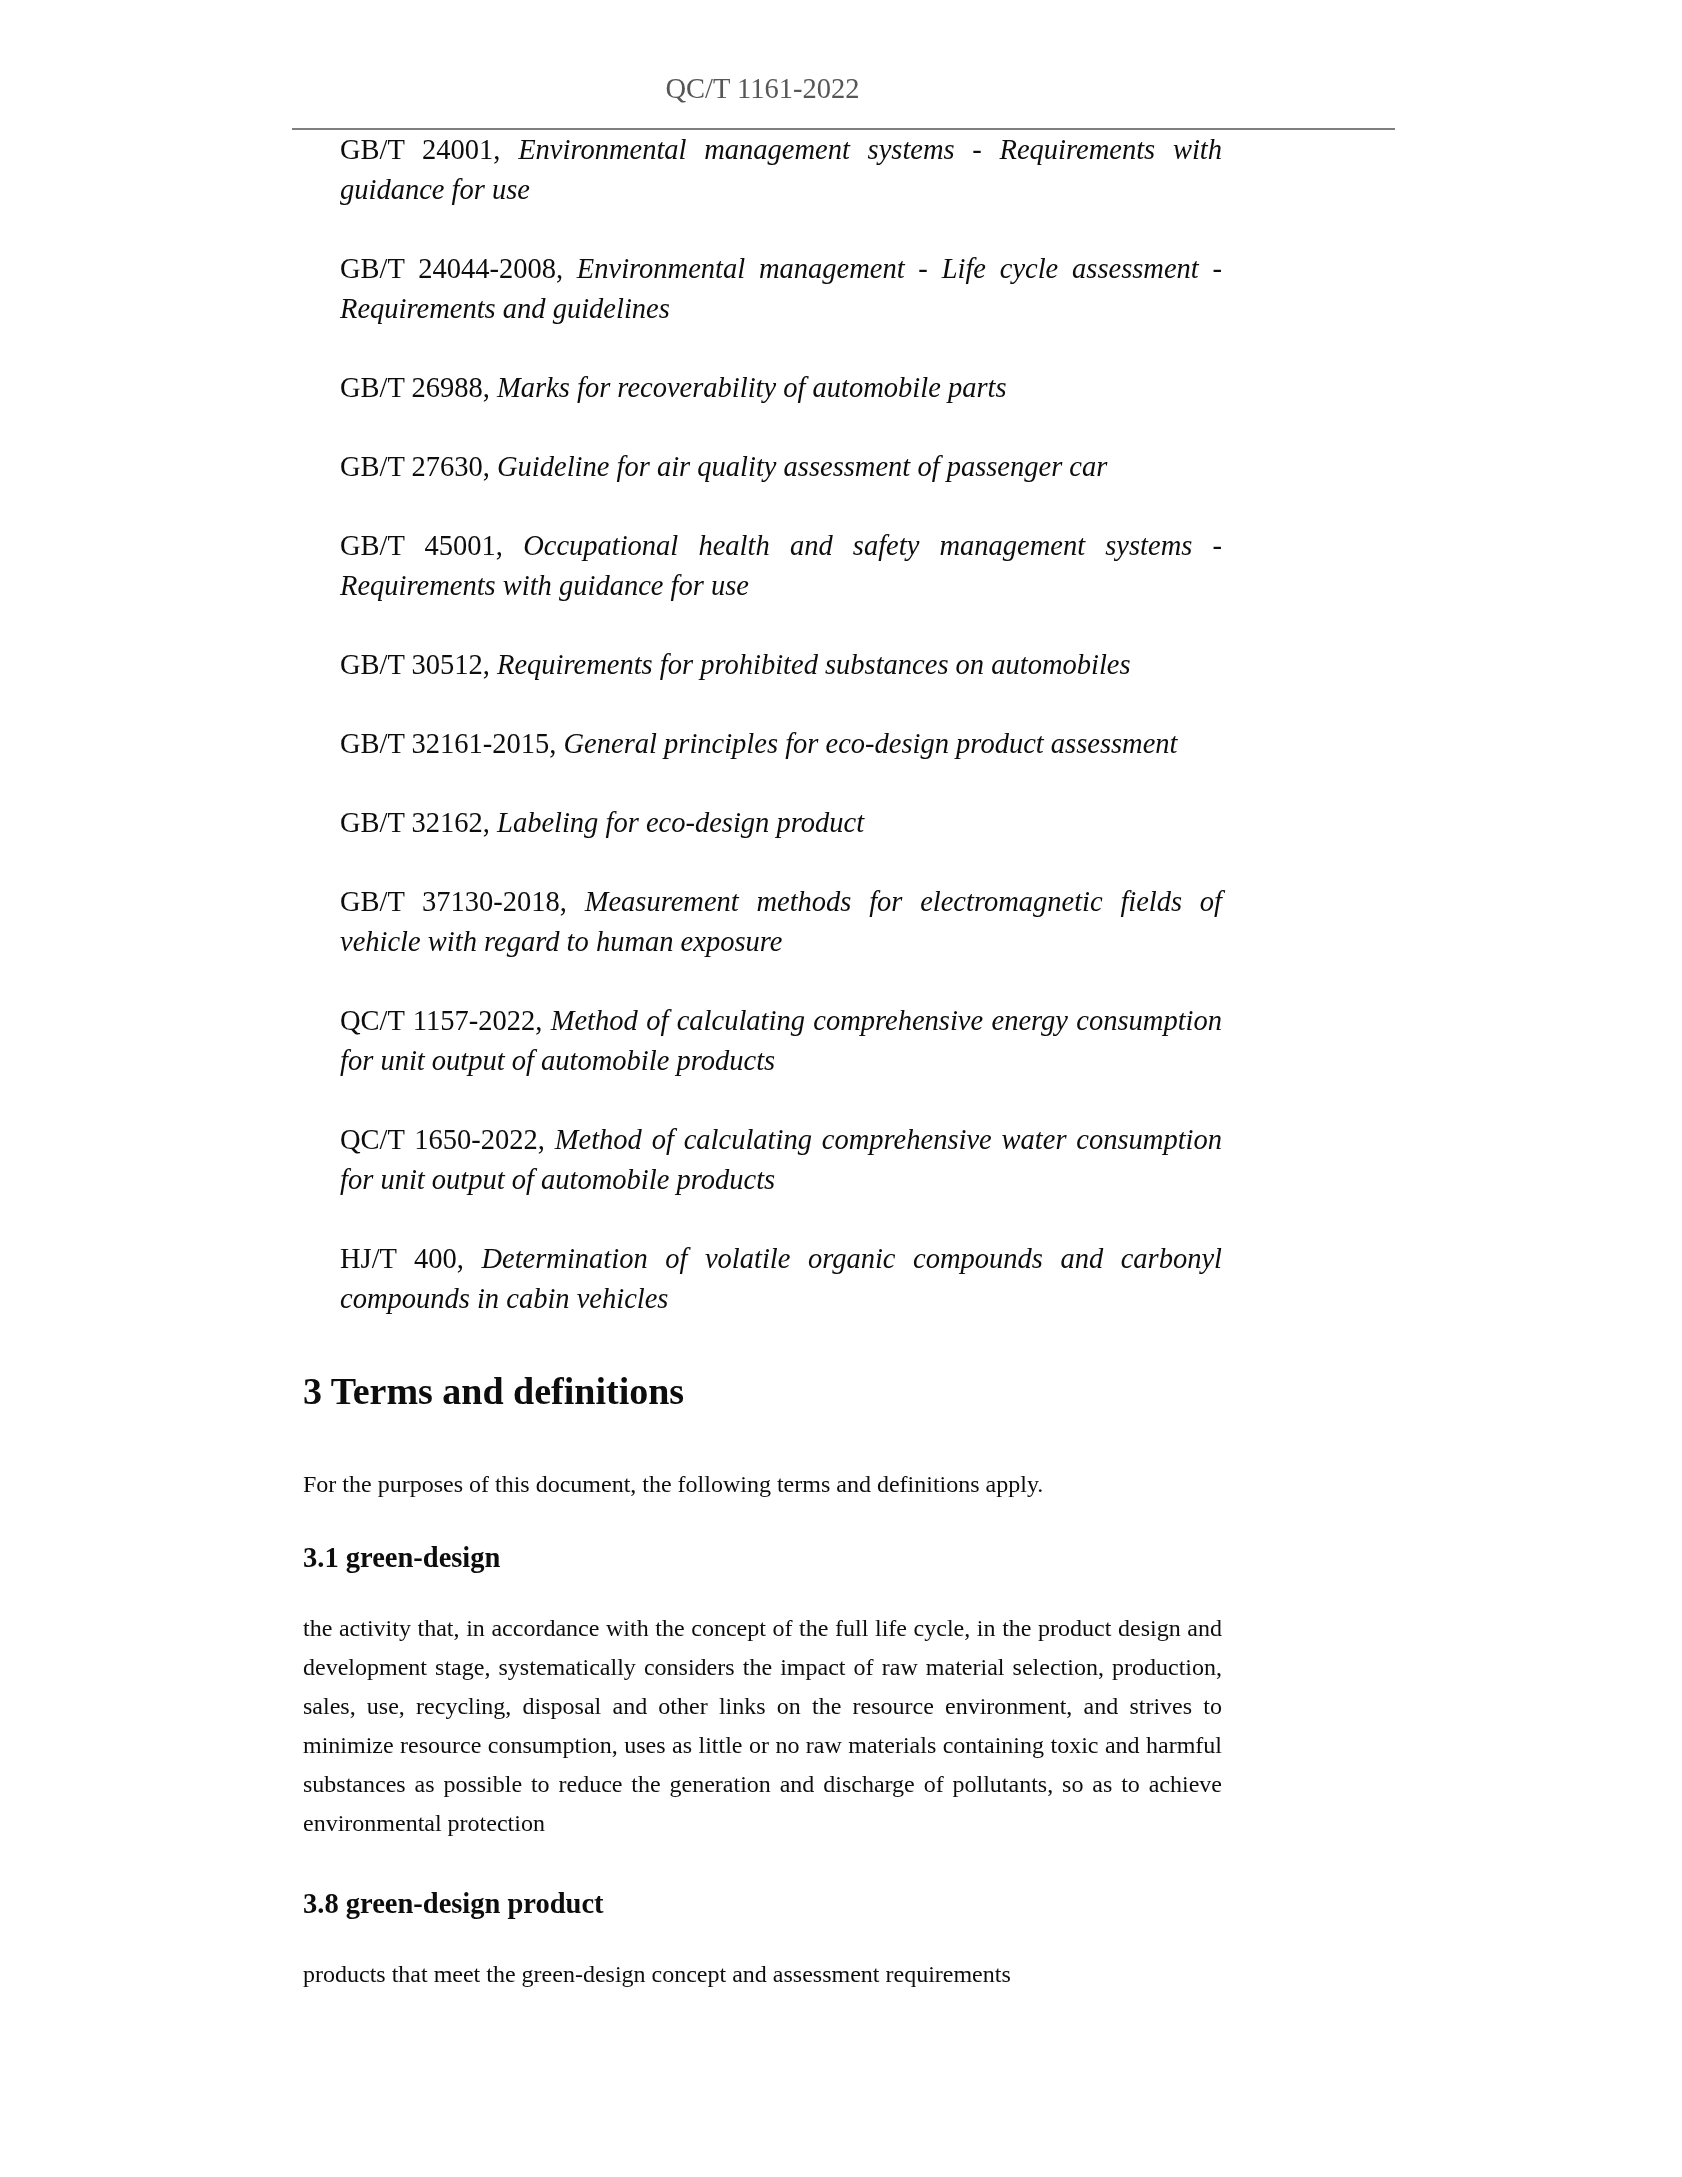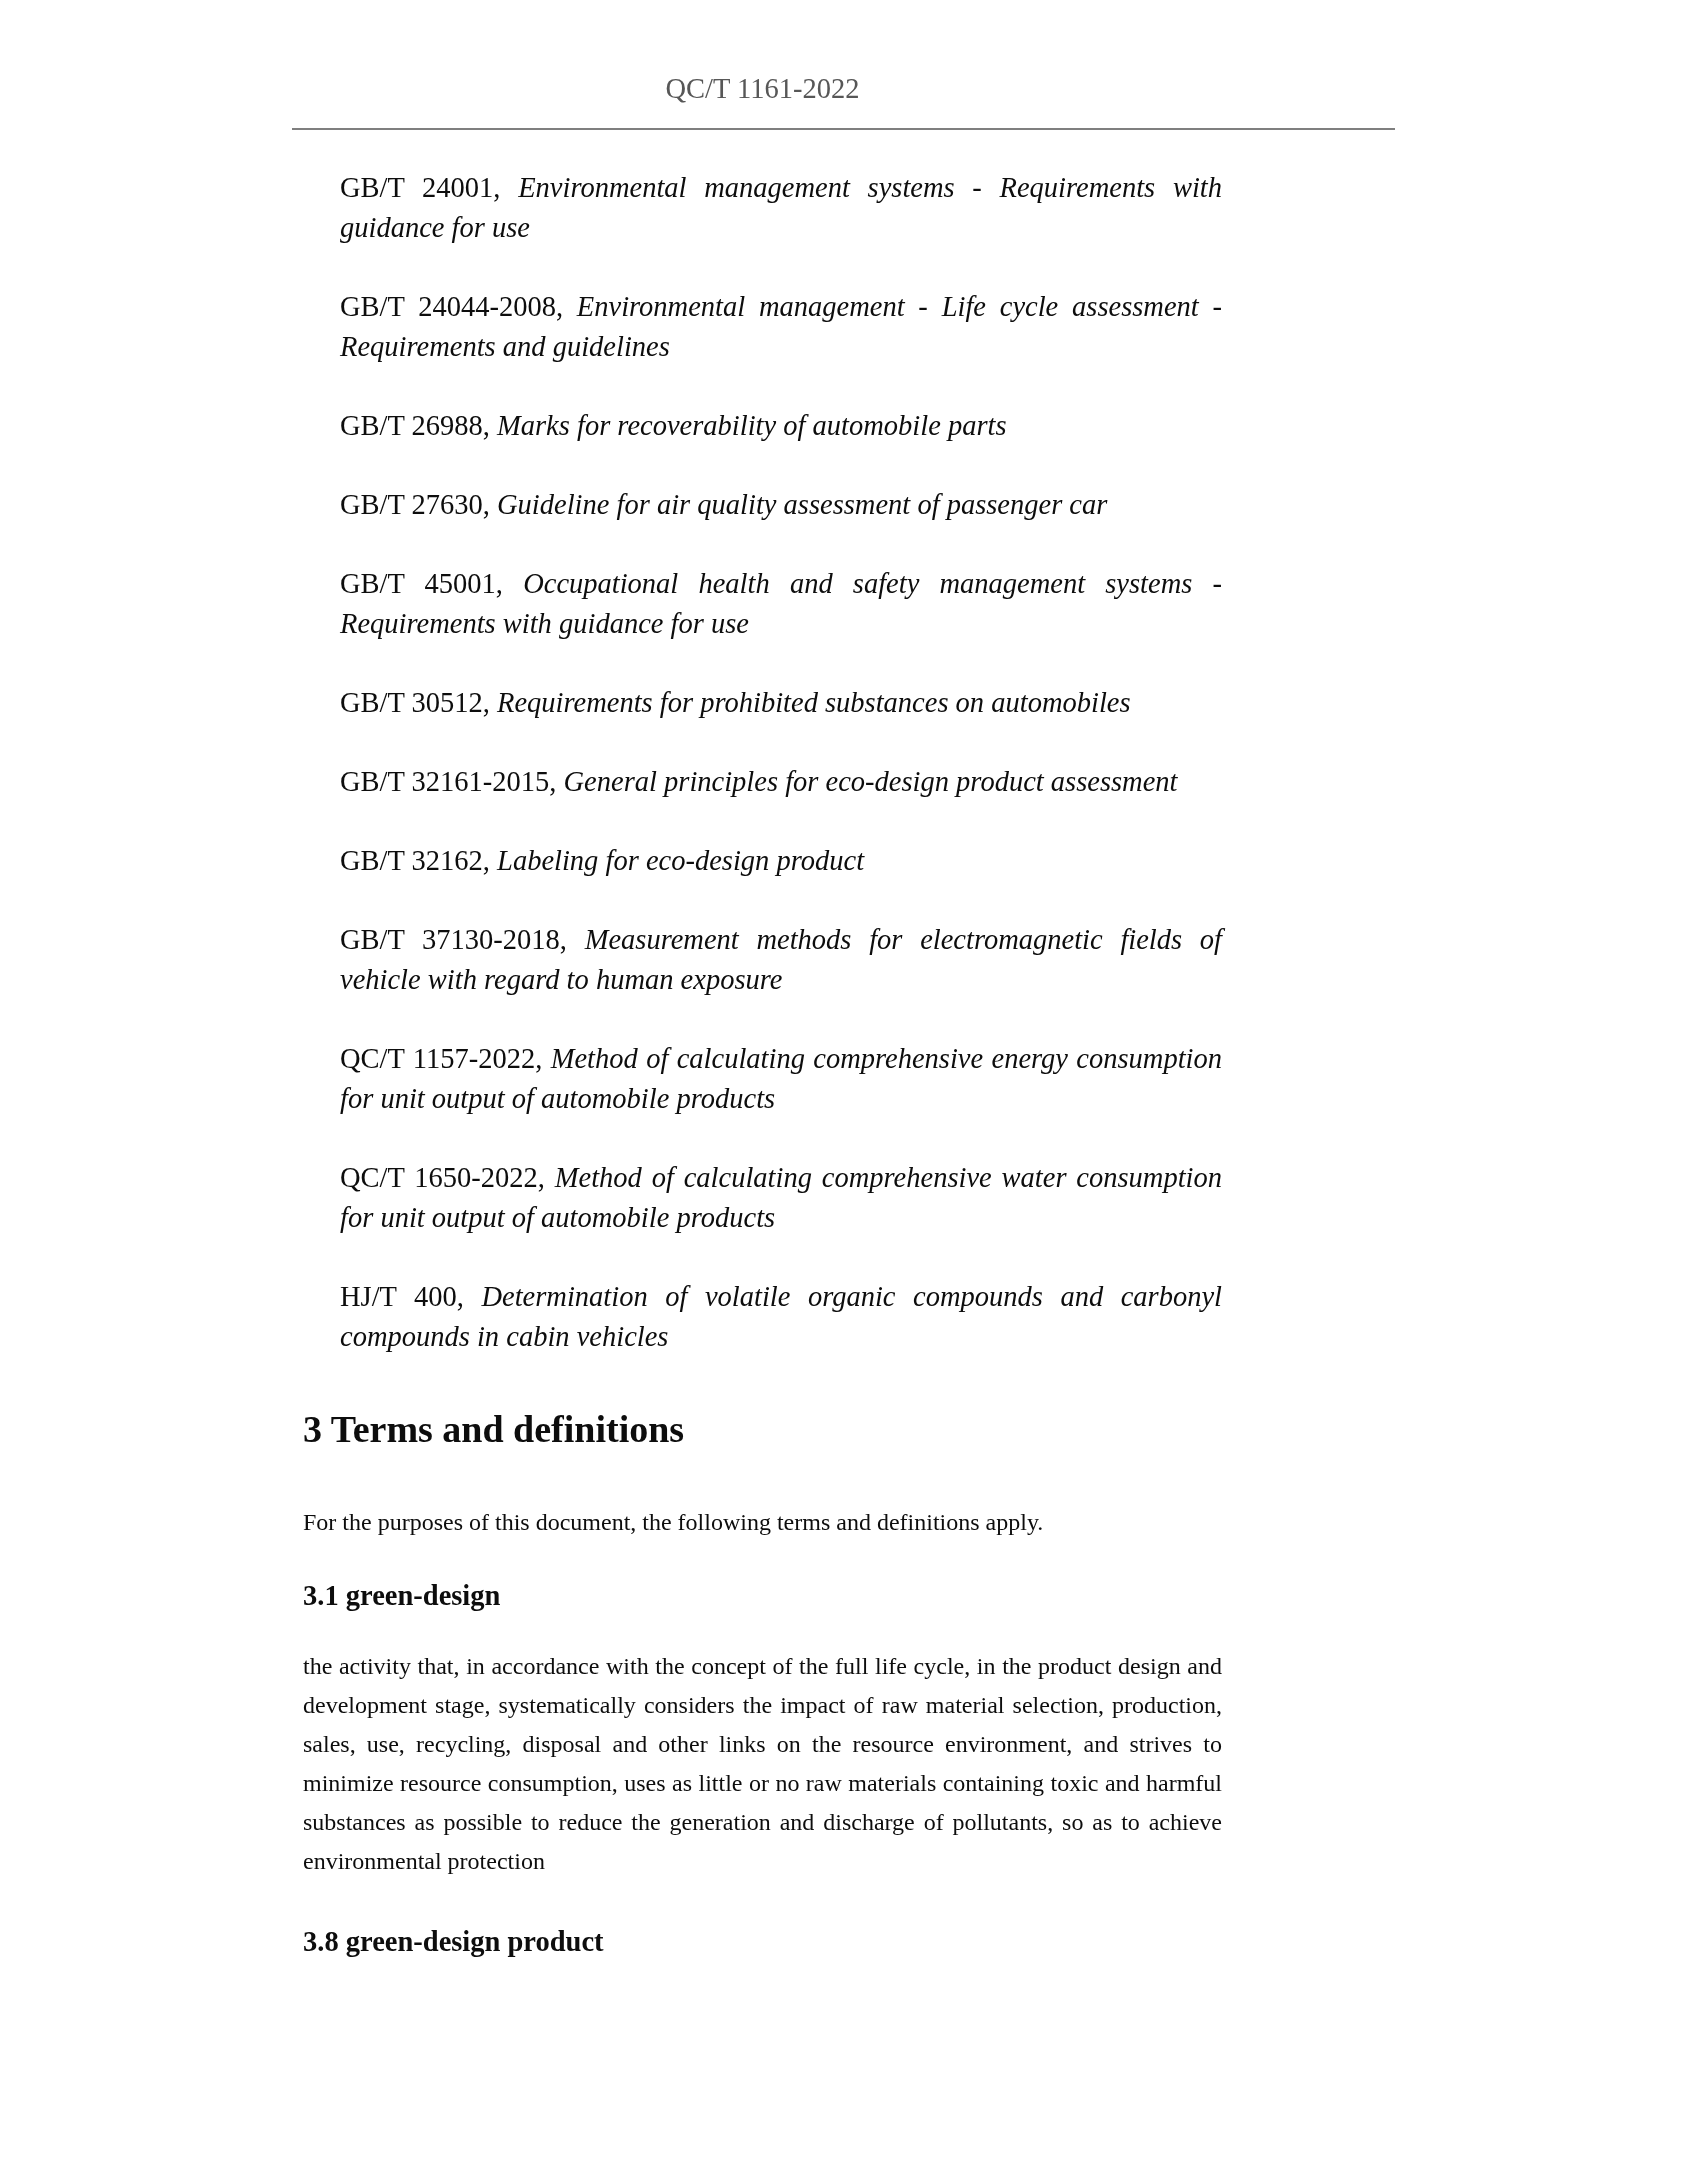--- a/index.html
+++ b/index.html
@@ -30,21 +30,21 @@
     border: 0;
     border-top: 2.6px solid #7f7f7f;
     height: 0;
   }
   hr.header-rule {
     margin: 19px 0 0 -11.2px;
     width: 1103px;
   }
 
   
-  .references { margin-top: 38px; }
+  .references { }
   p.ref {
     margin: 0 0 39px 37px;
     font-size: 28.5px;
     line-height: 40px;
     text-align: justify;
   }
   p.ref .code { font-style: normal; }
   p.ref em { font-style: italic; }
 
   
@@ -129,18 +129,19 @@
     </section>
 
     <h2 class="section-heading">3 Terms and definitions</h2>
 
     <p class="body intro">For the purposes of this document, the following terms and definitions apply.</p>
 
     <h3 class="term-heading term-1">3.1 green-design</h3>
     <p class="body definition-1">the activity that, in accordance with the concept of the full life cycle, in the product design and development stage, systematically considers the impact of raw material selection, production, sales, use, recycling, disposal and other links on the resource environment, and strives to minimize resource consumption, uses as little or no raw materials containing toxic and harmful substances as possible to reduce the generation and discharge of pollutants, so as to achieve environmental protection</p>
 
     <h3 class="term-heading term-2">3.8 green-design product</h3>
+    <p class="body definition-2">products that meet the green-design concept and assessment requirements</p>
 
   </main>
 
 
 </div>
 
 
 </body></html>

